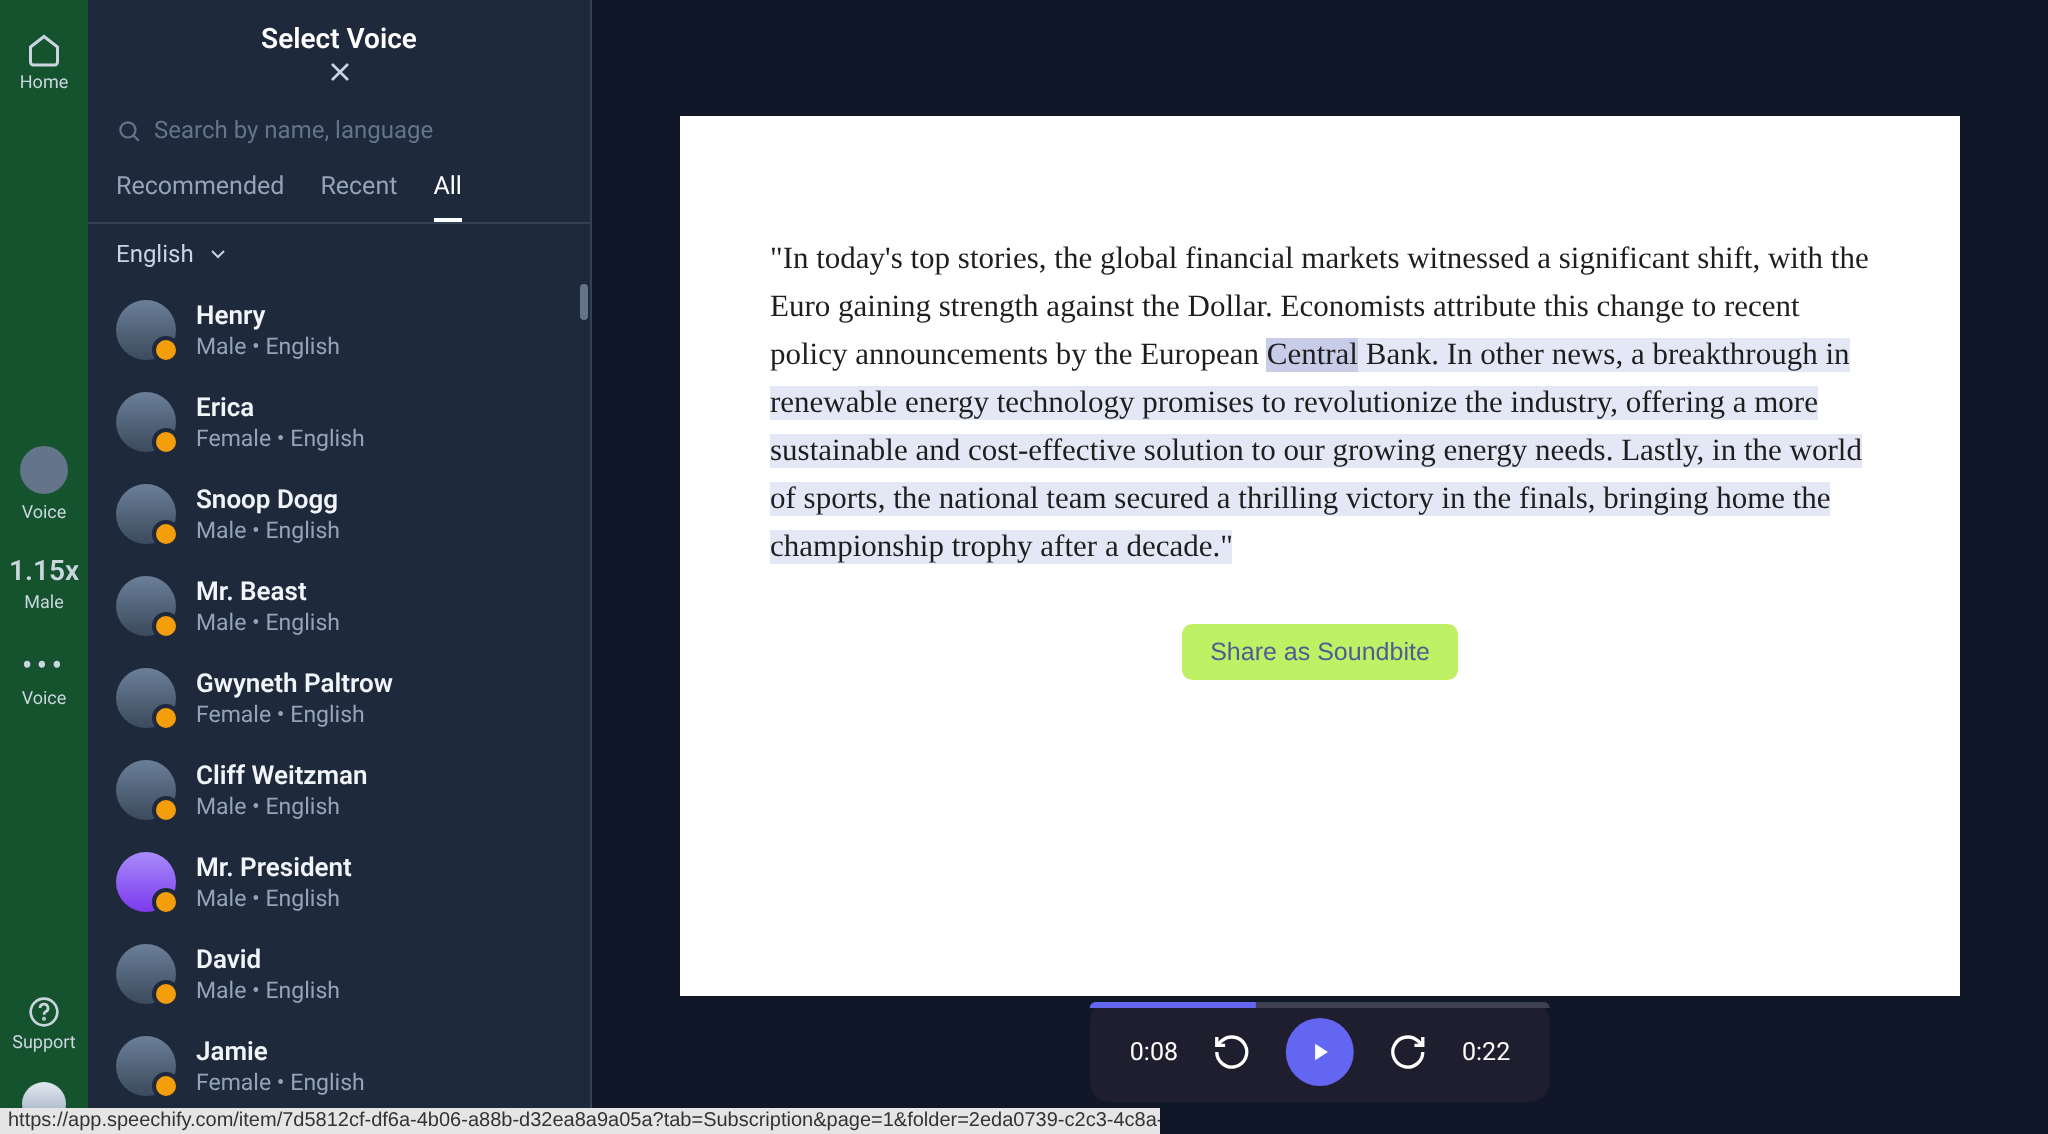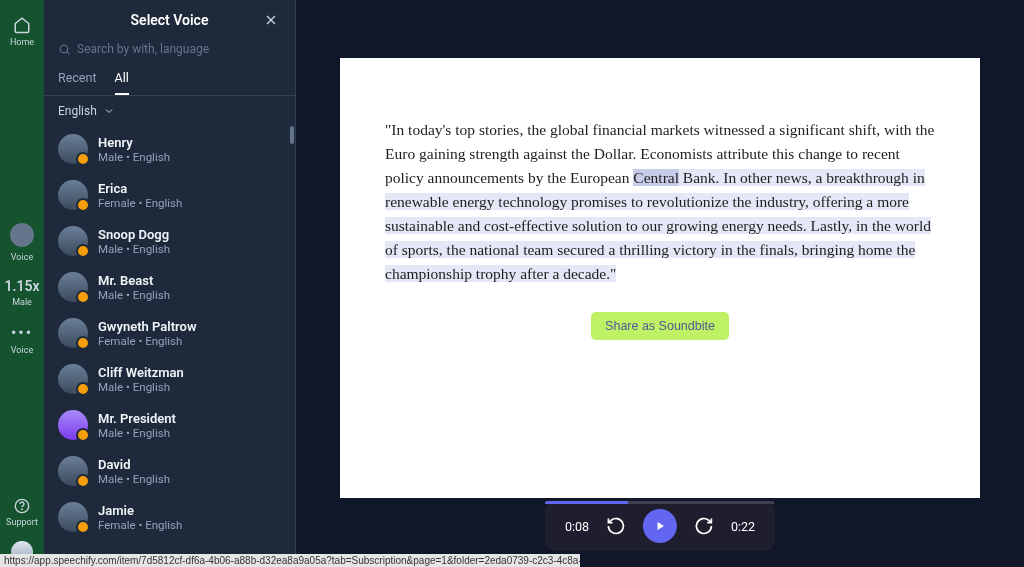--- a/index.html
+++ b/index.html
@@ -9,21 +9,21 @@
   
   .rail { width: 44px; background: #14532d; display: flex; flex-direction: column; align-items: center; padding-top: 8px; }
   .rail-item { display: flex; flex-direction: column; align-items: center; margin: 8px 0; cursor: pointer; color: #cbd5e1; }
   .rail-item span.label { font-size: 9px; margin-top: 3px; }
   .rail-avatar { width: 24px; height: 24px; border-radius: 50%; background: #64748b; margin-bottom: 2px; }
   .rail-spacer { flex: 1; }
   .rail-bottom-avatar { width: 22px; height:22px; border-radius:50%; background: linear-gradient(#e2e8f0,#94a3b8); margin: 6px 0 4px; }
   
   
   .voice-panel { width: 252px; background: #1e293b; display: flex; flex-direction: column; border-right: 1px solid #334155; }
-  .vp-header { display: flex; align-items: center; justify-content: space-between; padding: 12px 16px 10px; }
+  .vp-header { display: flex; align-items: center; justify-content: space-between; padding: 12px 16px 10px; flex-direction: column; }
   .vp-title { font-size: 14px; font-weight: 600; flex: 1; text-align: center; }
   .vp-close { width: 16px; height: 16px; cursor: pointer; color: #cbd5e1; }
   .vp-search { margin: 4px 14px 8px; display: flex; align-items: center; background: transparent; color: #64748b; font-size: 12px; }
   .vp-search svg { margin-right: 6px; }
   .vp-tabs { display: flex; padding: 0 14px; gap: 18px; font-size: 12.5px; border-bottom: 1px solid #334155; }
   .vp-tab { padding: 6px 0 8px; color: #94a3b8; cursor: pointer; }
   .vp-tab.active { color: #fff; border-bottom: 2px solid #fff; }
   .vp-lang { display: flex; align-items: center; padding: 8px 14px; font-size: 12px; color: #cbd5e1; gap: 6px; cursor: pointer; }
   .voice-list { flex: 1; overflow: hidden; position: relative; }
   .voice-list::after { content:""; position:absolute; right:1px; top:0; width:4px; height:18px; background:#64748b; border-radius:2px; }
@@ -98,23 +98,24 @@
       <span class="vp-title">Select Voice</span>
       <svg class="vp-close" viewBox="0 0 24 24" fill="none" stroke="currentColor" stroke-width="2">
           <path d="M18 6L6 18M6 6l12 12"></path>
         </svg>
     </div>
     <div class="vp-search">
       <svg width="13" height="13" viewBox="0 0 24 24" fill="none" stroke="#64748b" stroke-width="2">
           <circle cx="11" cy="11" r="7"></circle>
           <path d="M21 21l-5-5"></path>
         </svg>
-      <span>Search by with, language</span>
+      <span>Search by name, language</span>
     </div>
     <div class="vp-tabs">
+      <div class="vp-tab">Recommended</div>
       <div class="vp-tab">Recent</div>
       <div class="vp-tab active">All</div>
     </div>
     <div class="vp-lang">
       <span>English</span>
       <svg width="12" height="12" viewBox="0 0 24 24" fill="none" stroke="#cbd5e1" stroke-width="2">
           <path d="M6 9l6 6 6-6"></path>
         </svg>
     </div>
     <div class="voice-list">

